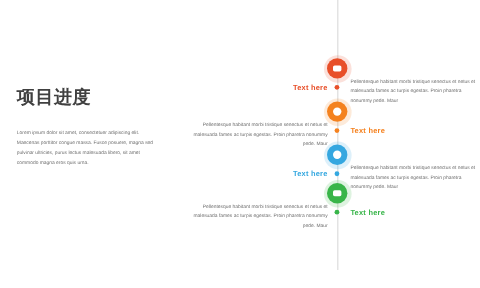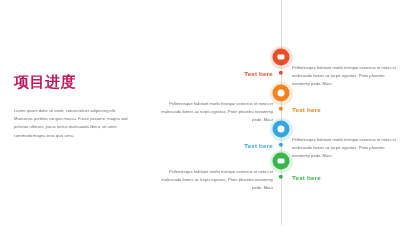--- a/index.html
+++ b/index.html
@@ -18,21 +18,21 @@
   
   #left-panel {
     position: absolute;
     left: 14px;
     top: 74px;
     width: 122px;
   }
   #slide-title {
     font-size: 15px;
     font-weight: bold;
-    color: #be185d;
+    color: #404040;
     letter-spacing: 0.5px;
     line-height: 1.1;
     margin: 0 0 16px 0;
   }
   #intro-paragraph {
     font-size: 4.1px;
     line-height: 2.05;
     color: #6d6d6d;
     margin: 0;
     width: 118px;

